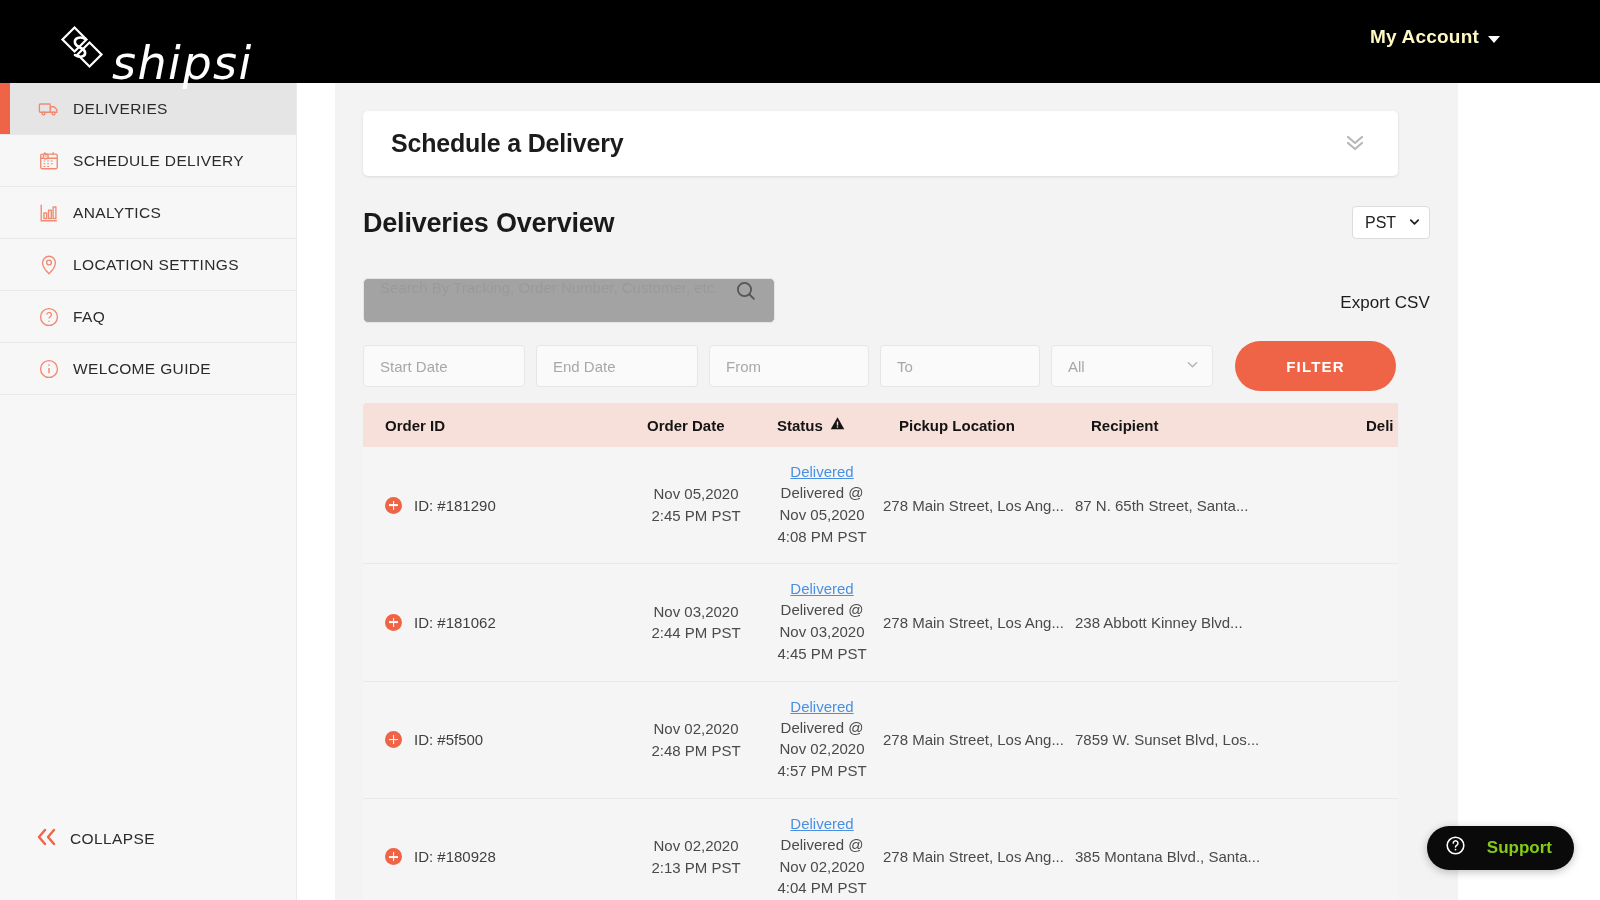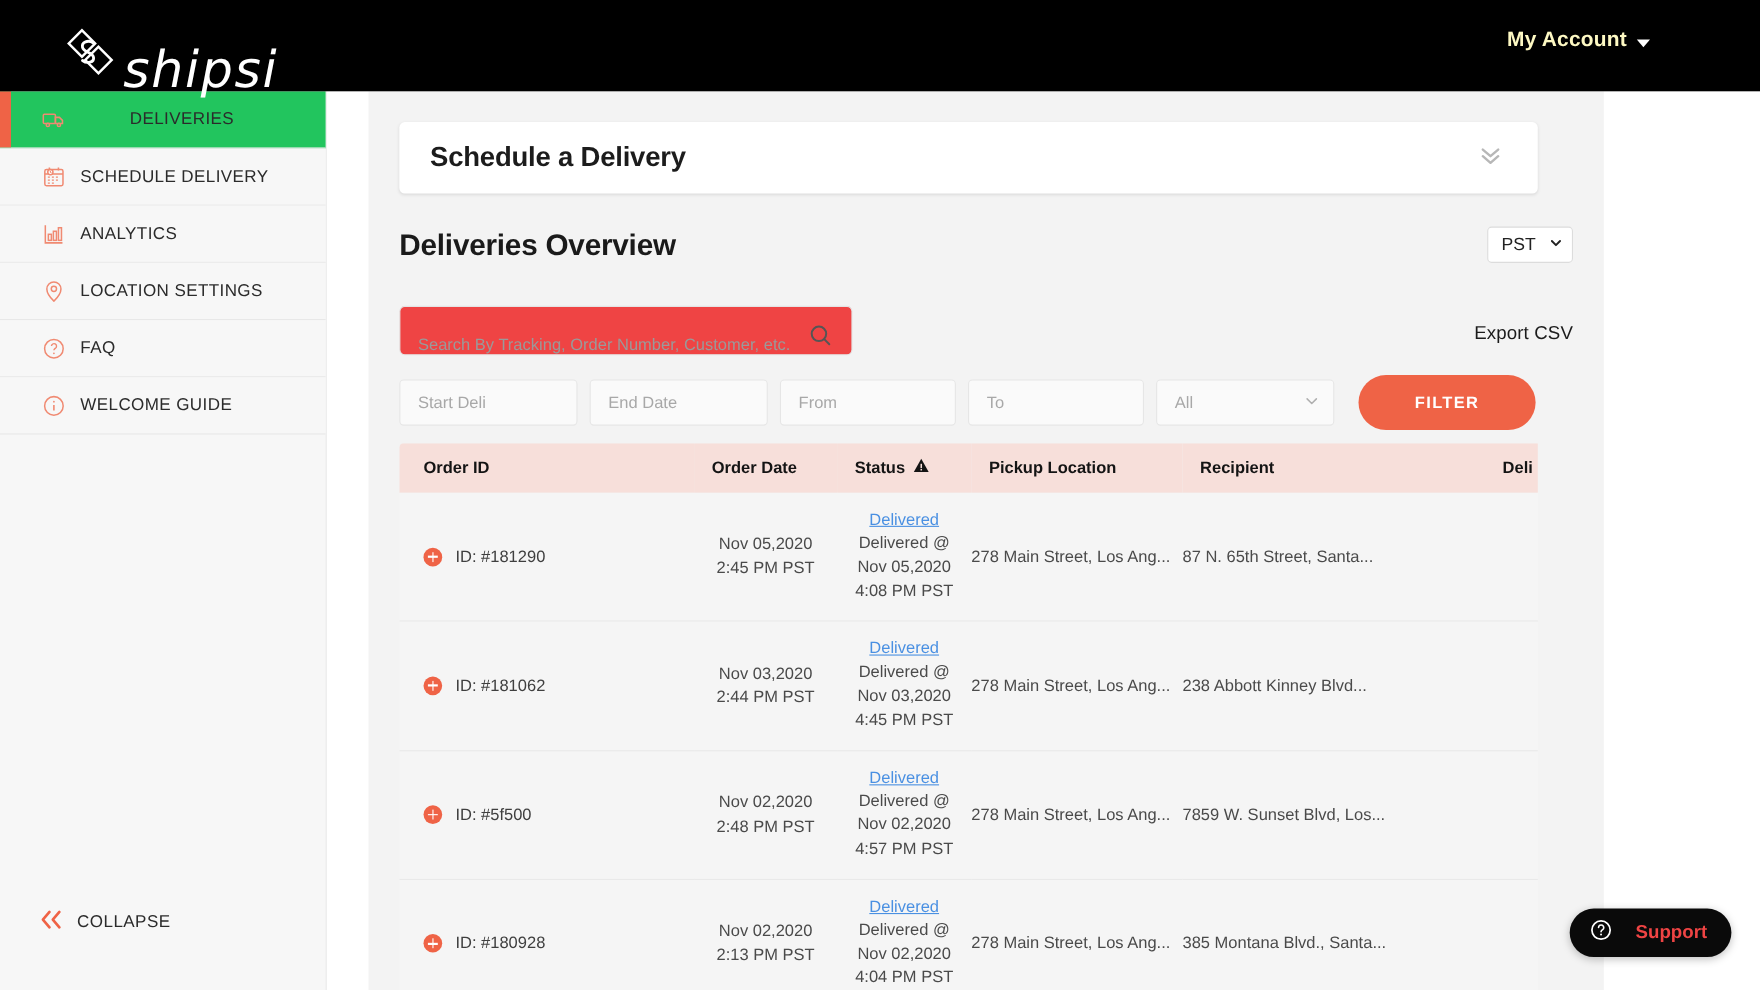--- a/index.html
+++ b/index.html
@@ -62,21 +62,21 @@
   }
   .nav-item {
     position: relative;
     height: 52px;
     display: flex; align-items: center;
     padding-left: 38px;
     border-bottom: 1px solid #e8e8e8;
     cursor: pointer;
     background: #f7f7f7;
   }
-  .nav-item.active { background: #22c55e; gap: 45px; }
+  .nav-item.active { background: #e5e5e5; }
   .nav-item.active::before {
     content: "";
     position: absolute; left: 0; top: 0;
     width: 10px; height: 100%;
     background: #ef6346;
   }
   .nav-icon {
     width: 22px; height: 22px;
     margin-right: 13px;
     flex: 0 0 22px;
@@ -140,24 +140,24 @@
     border-radius: 4px;
     display: flex; align-items: center; justify-content: space-between;
     padding: 0 8px 0 12px;
     font-size: 16px; color: #222;
     cursor: pointer;
   }
 
   .search-box {
     position: absolute; left: 28px; top: 195px;
     width: 412px; height: 45px;
-    background: #ef4444;
+    background: #a3a3a3;
     border: 1px solid #e4e4e4;
     border-radius: 5px;
-    display: flex; align-items: flex-end;
+    display: flex; align-items: flex-start;
     padding: 0 16px;
   }
   .search-input {
     border: none; outline: none;
     flex: 1;
     font-size: 15px;
     color: #333;
     font-family: "Liberation Sans", sans-serif;
     background: transparent;
   }
@@ -270,21 +270,21 @@
 
   
   .support {
     position: absolute; right: 26px; bottom: 30px;
     height: 44px;
     background: #0a0a0a;
     border-radius: 22px;
     display: flex; align-items: center;
     gap: 21px;
     padding: 0 22px 0 18px;
-    color: #ef4444;
+    color: #84cc16;
     font-size: 17px; font-weight: bold;
     cursor: pointer;
     z-index: 40;
     box-shadow: 0 2px 8px rgba(0,0,0,.25);
   }
 </style>
 </head>
 <body>
 
 <div class="topbar">
@@ -417,21 +417,21 @@
         <svg width="24" height="24" viewBox="0 0 24 24" fill="none" stroke="#555" stroke-width="1.8" stroke-linecap="round">
           <circle cx="10.5" cy="10.5" r="6.6"></circle>
           <path d="M15.5 15.5l4.4 4.4"></path>
         </svg>
       </span>
     </div>
 
     <div class="export-csv">Export CSV</div>
 
     <div class="filter-row">
-      <div class="f-input f-date">Start Deli</div>
+      <div class="f-input f-date">Start Date</div>
       <div class="f-input f-date">End Date</div>
       <div class="f-input f-addr">From</div>
       <div class="f-input f-addr">To</div>
       <div class="f-input f-select">
         <span>All</span>
         <span>
           <svg width="15" height="15" viewBox="0 0 16 16" fill="none" stroke="#b0b0b0" stroke-width="1.5" stroke-linecap="round" stroke-linejoin="round">
             <path d="M3.5 6l4.5 4.5L12.5 6"></path>
           </svg>
         </span>

